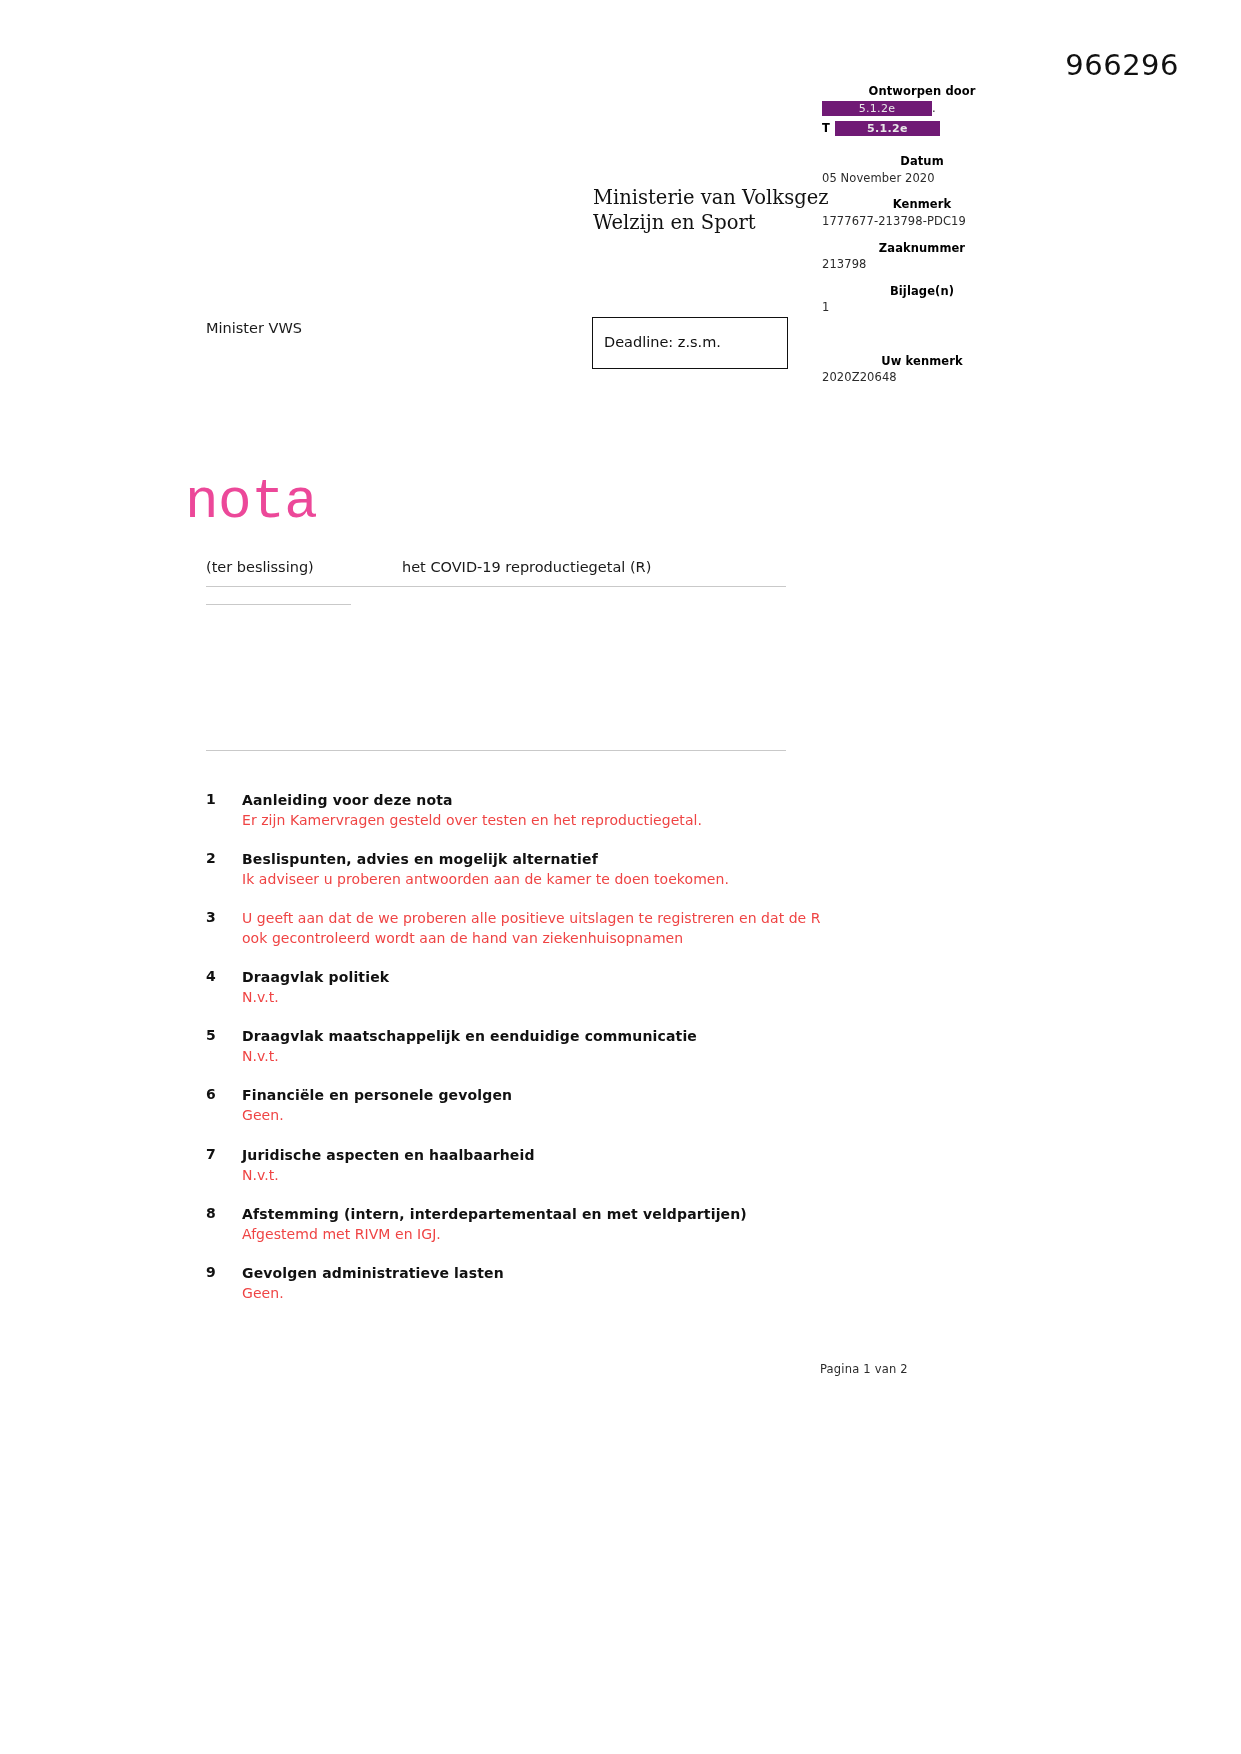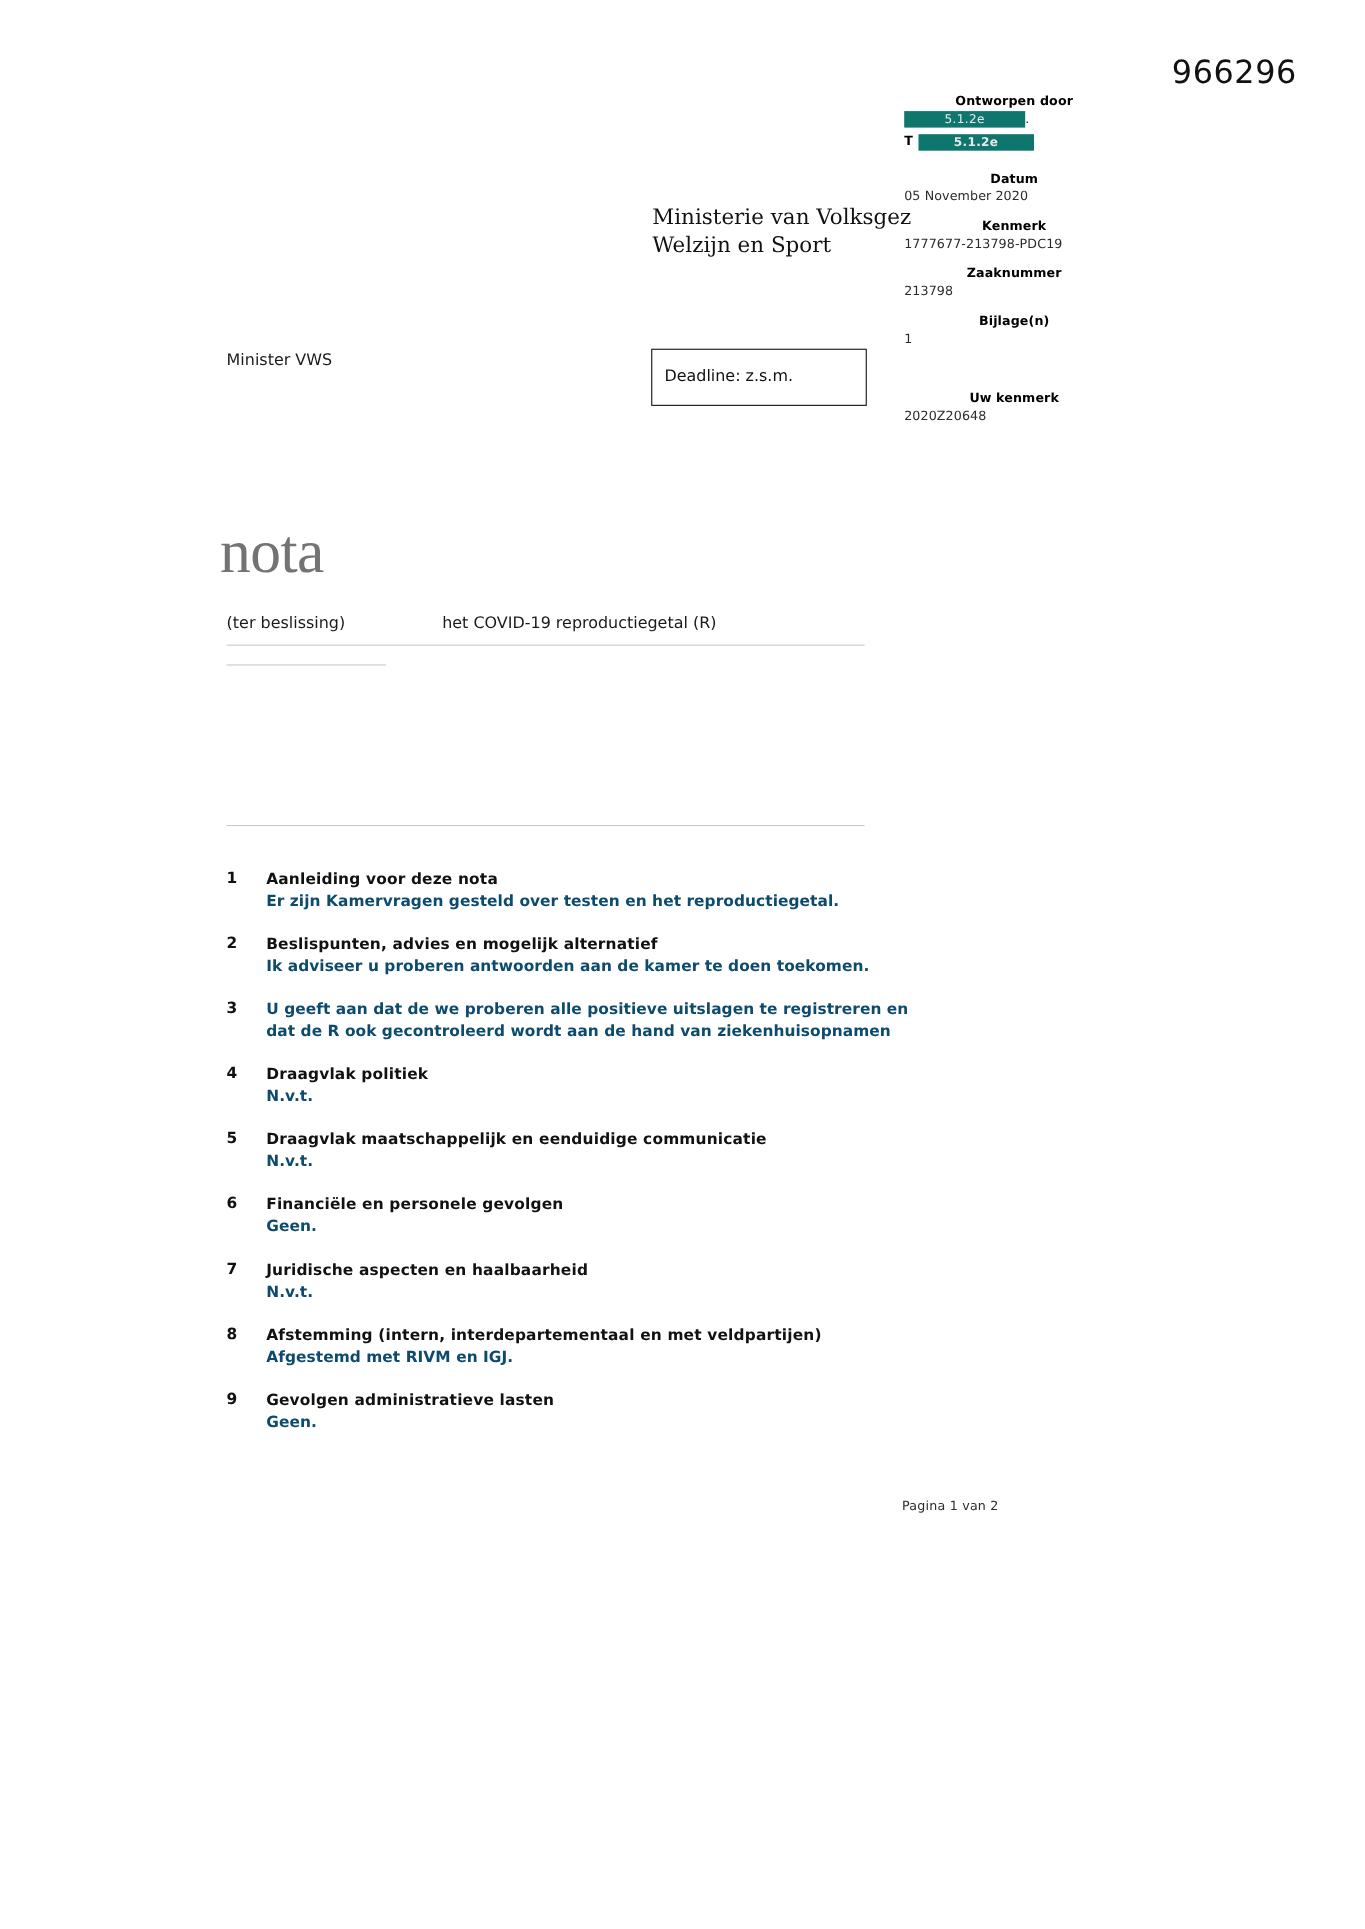--- a/index.html
+++ b/index.html
@@ -53,21 +53,21 @@
   }
   .meta-value {
     font-size: 11.5px;
     color: #2b2b2b;
     line-height: 1.45;
     letter-spacing: 0.1px;
     white-space: nowrap;
   }
   .redact {
     display: inline-block;
-    background: #0f766e;
+    background: #701a75;
     color: #e8e8e8;
     font-size: 11px;
     text-align: center;
     line-height: 15px;
     height: 15px;
     vertical-align: middle;
     letter-spacing: 0.3px;
   }
   .redact-name { width: 110px; }
   .redact-phone { width: 105px; }
@@ -120,26 +120,26 @@
     left: 11px;
     top: 16px;
     font-size: 14.5px;
     color: #111;
   }
 
   
   .nota-title {
     position: absolute;
     top: 474px;
-    left: 200px;
+    left: 185px;
     font-size: 56px;
     font-weight: 300;
     letter-spacing: -0.5px;
-    color: #737373;
-    font-family: Liberation Serif, serif;
+    color: #ec4899;
+    font-family: Liberation Mono, monospace;
     line-height: 1;
   }
 
   
   .subject-row {
     position: absolute;
     top: 559px;
     left: 206px;
     width: 580px;
   }
@@ -204,25 +204,24 @@
   }
   .section-title {
     font-size: 14px;
     font-weight: bold;
     color: #111;
     line-height: 1.35;
     letter-spacing: 0.15px;
   }
   .section-body {
     font-size: 14px;
-    color: #0c4a6e;
+    color: #ef4444;
     line-height: 1.38;
     margin-top: 1px;
     letter-spacing: 0.05px;
-    font-weight: bold;
   }
 
   
   .page-footer {
     position: absolute;
     top: 1362px;
     left: 820px;
     font-size: 11.5px;
     color: #2b2b2b;
     letter-spacing: 0.2px;

